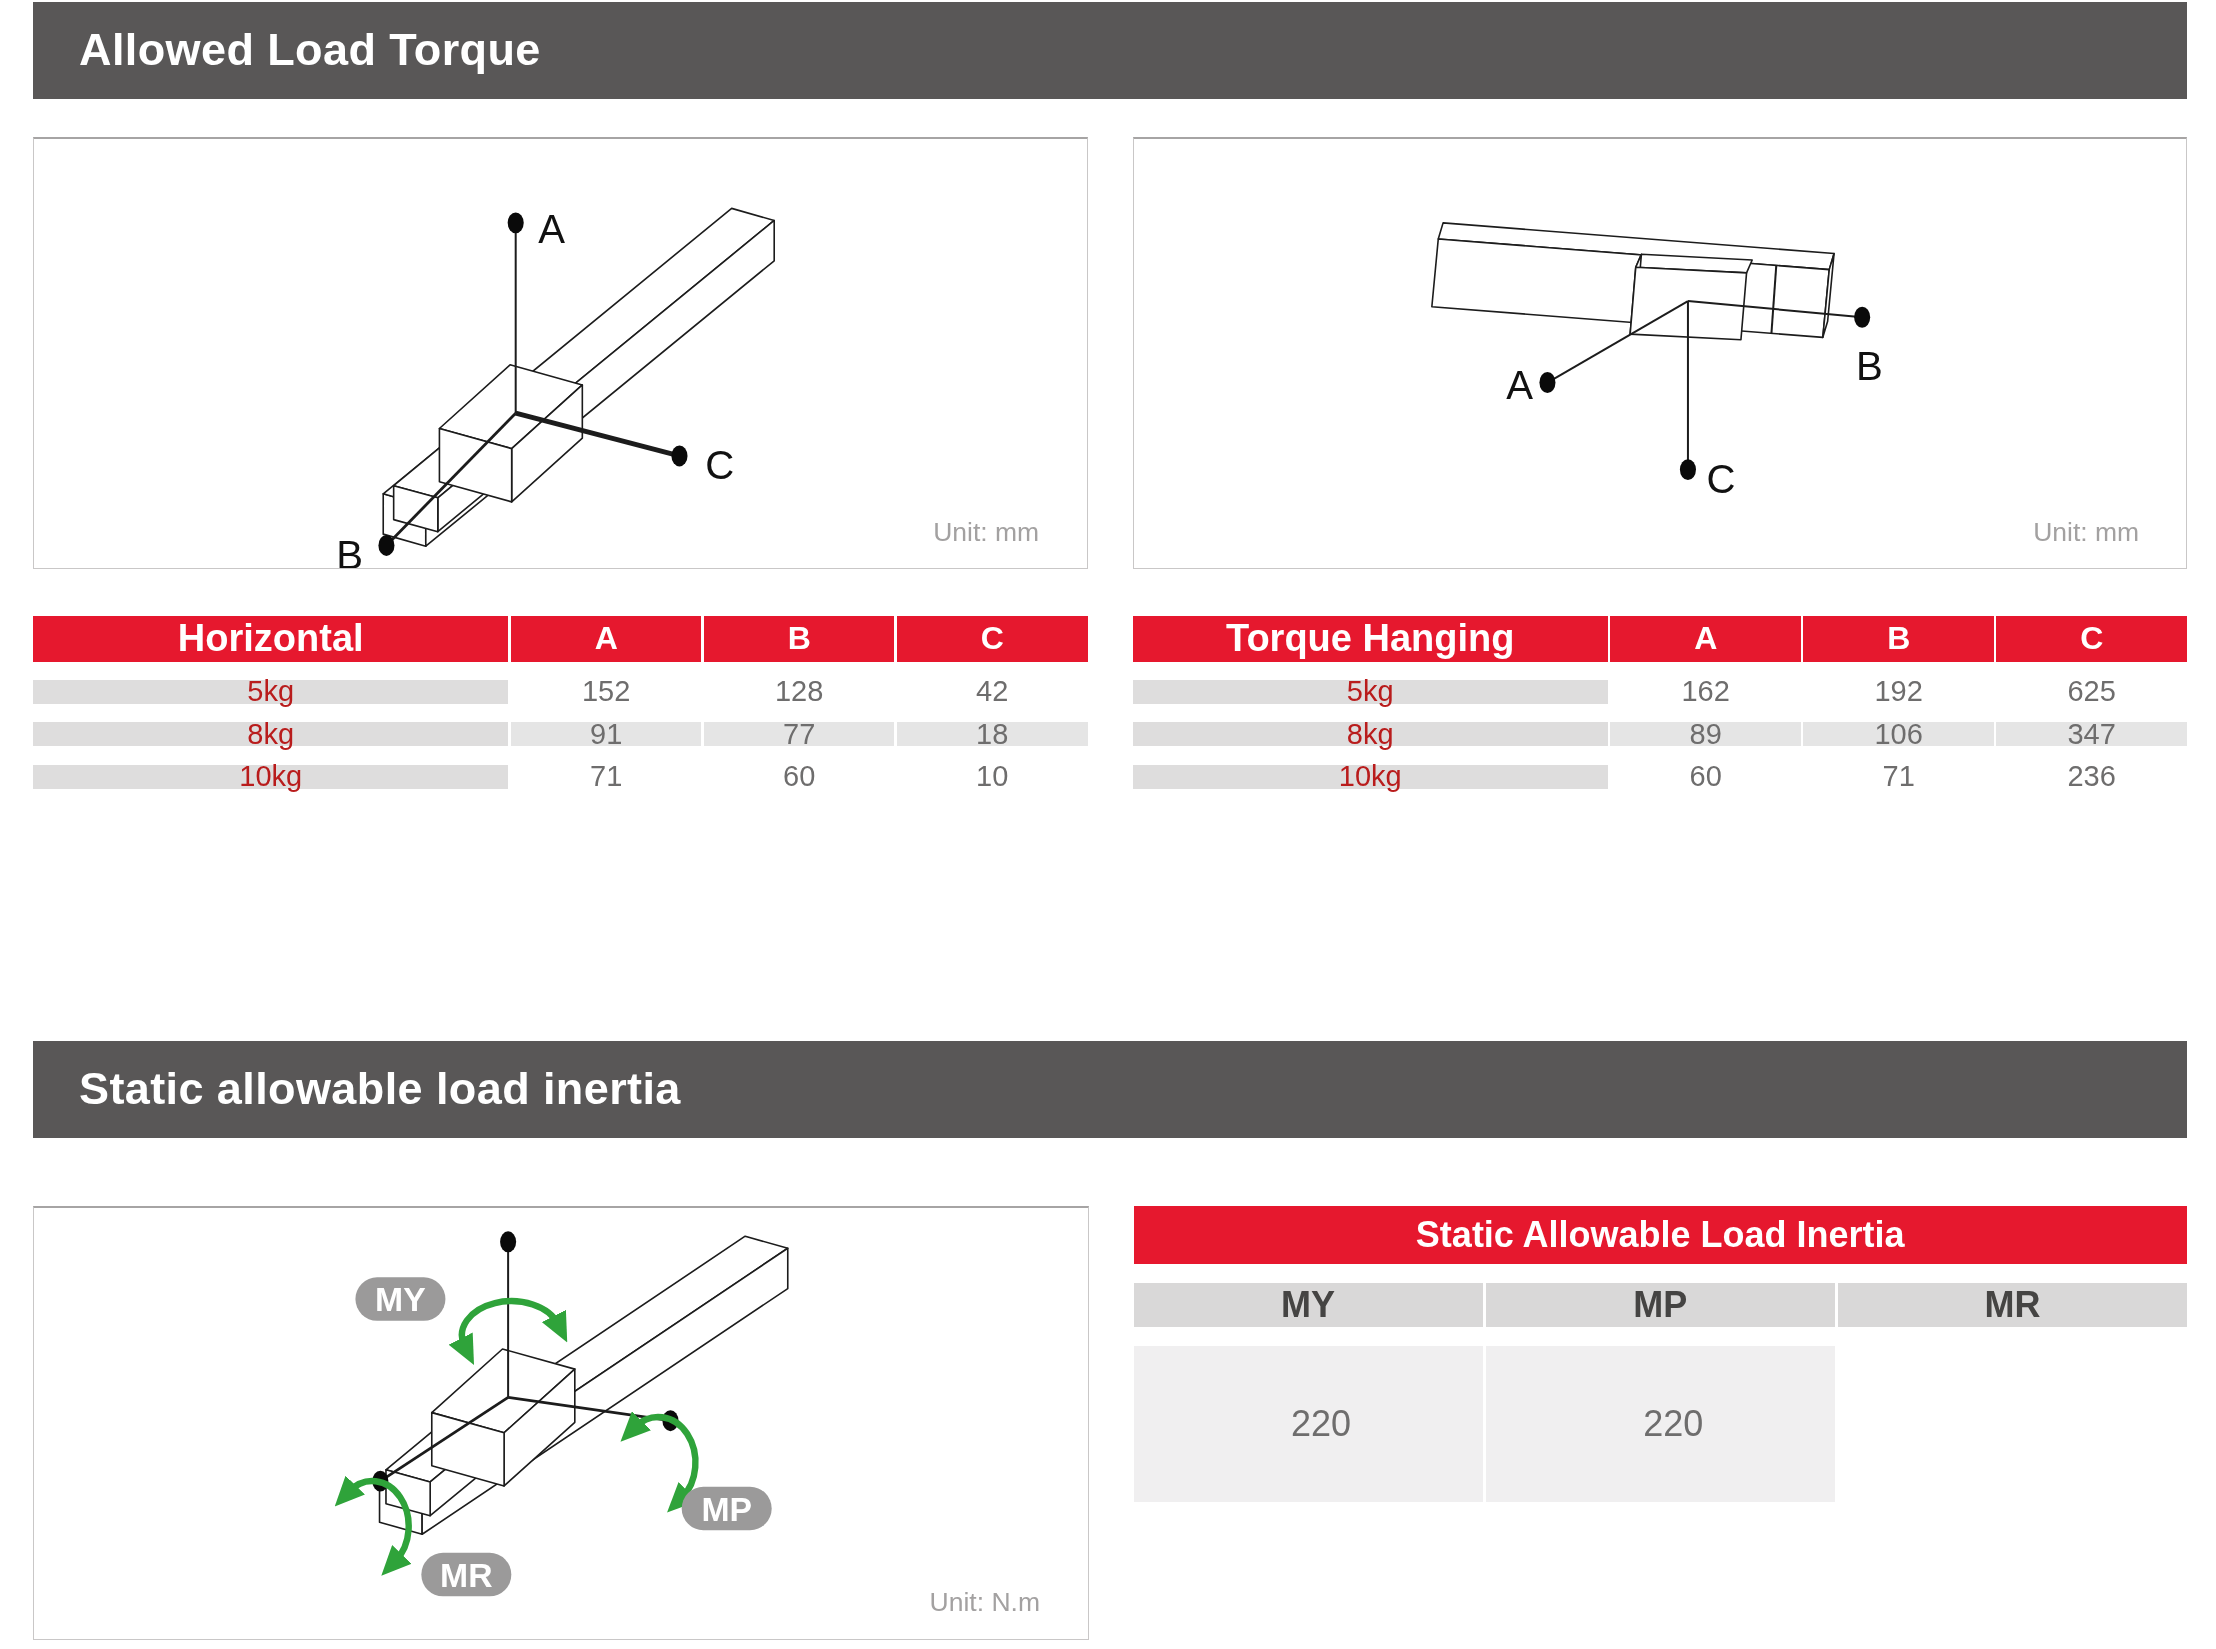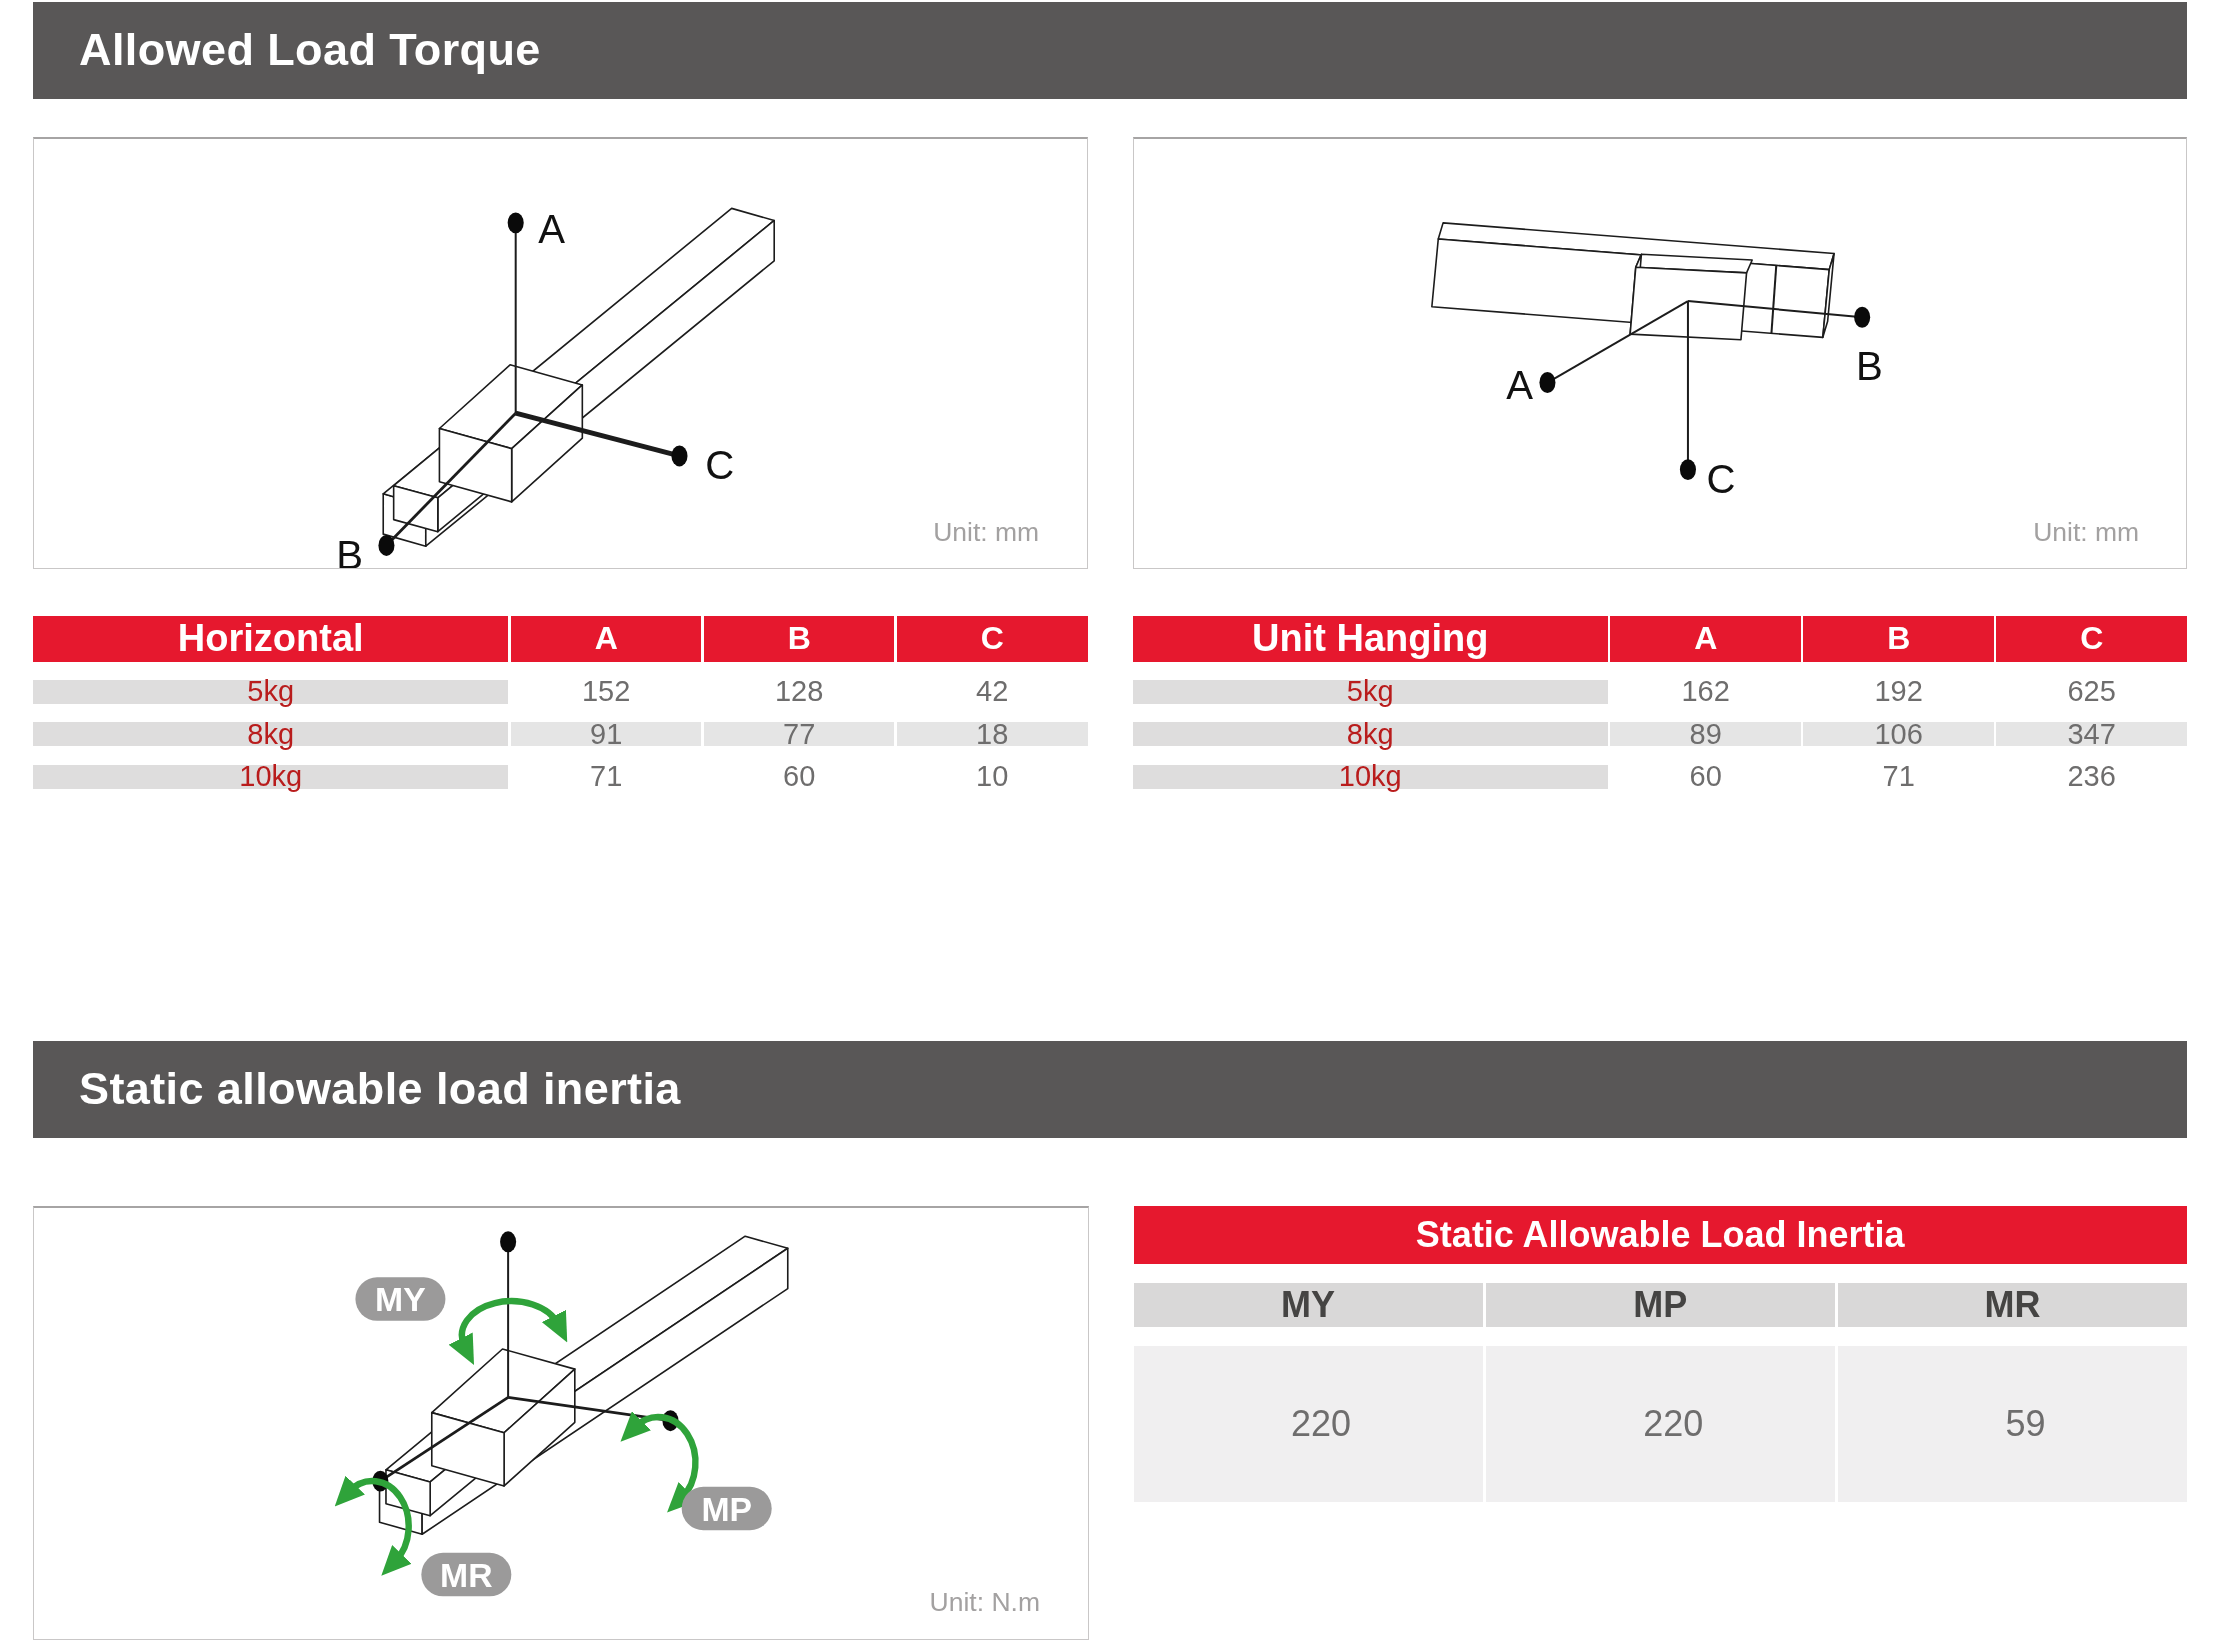--- a/index.html
+++ b/index.html
@@ -155,21 +155,21 @@
       <div class="cell val val-alt">77</div>
       <div class="cell val val-alt">18</div>
 
       <div class="cell row-label">10kg</div>
       <div class="cell val">71</div>
       <div class="cell val">60</div>
       <div class="cell val">10</div>
     </div>
 
     <div class="col torque-table">
-      <div class="cell th-main">Unit Hanging</div>
+      <div class="cell th-main">Torque Hanging</div>
       <div class="cell th-col">A</div>
       <div class="cell th-col">B</div>
       <div class="cell th-col">C</div>
 
       <div class="cell row-label">5kg</div>
       <div class="cell val">162</div>
       <div class="cell val">192</div>
       <div class="cell val">625</div>
 
       <div class="cell row-label">8kg</div>
@@ -238,19 +238,18 @@
     </div>
 
     <div class="col">
       <div class="inertia-table">
         <div class="it-title">Static Allowable Load Inertia</div>
         <div class="cell it-head">MY</div>
         <div class="cell it-head">MP</div>
         <div class="cell it-head">MR</div>
         <div class="cell it-val">220</div>
         <div class="cell it-val">220</div>
-        <div class="cell it-val">59</div>
       </div>
     </div>
   </div>
 
 </div>
 
 
 </body></html>

